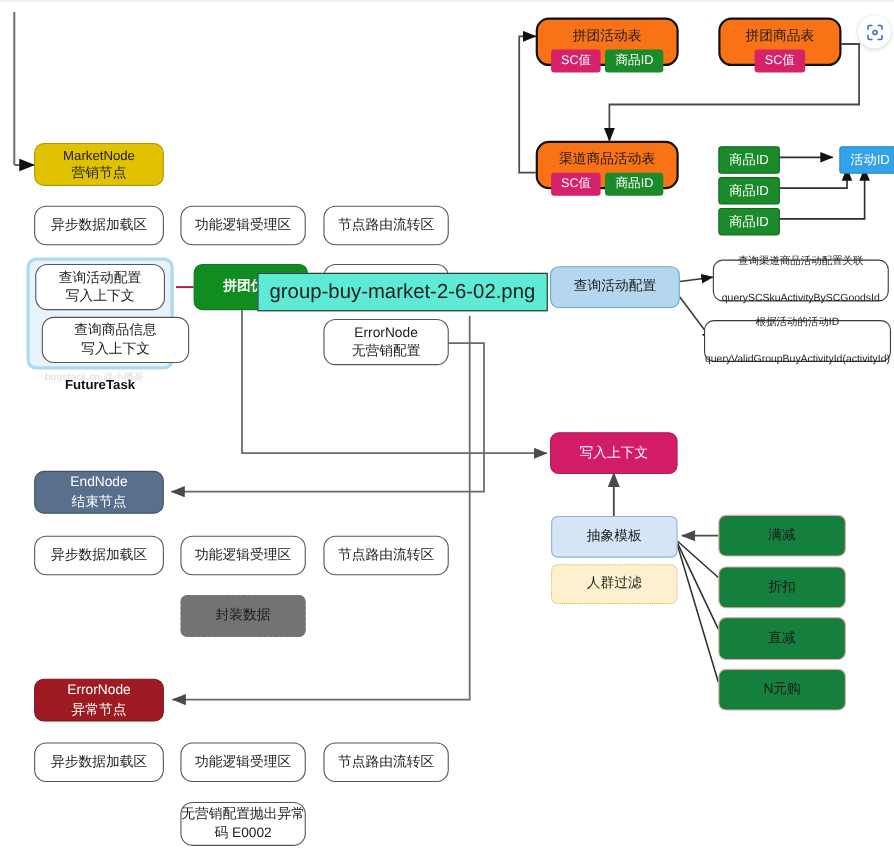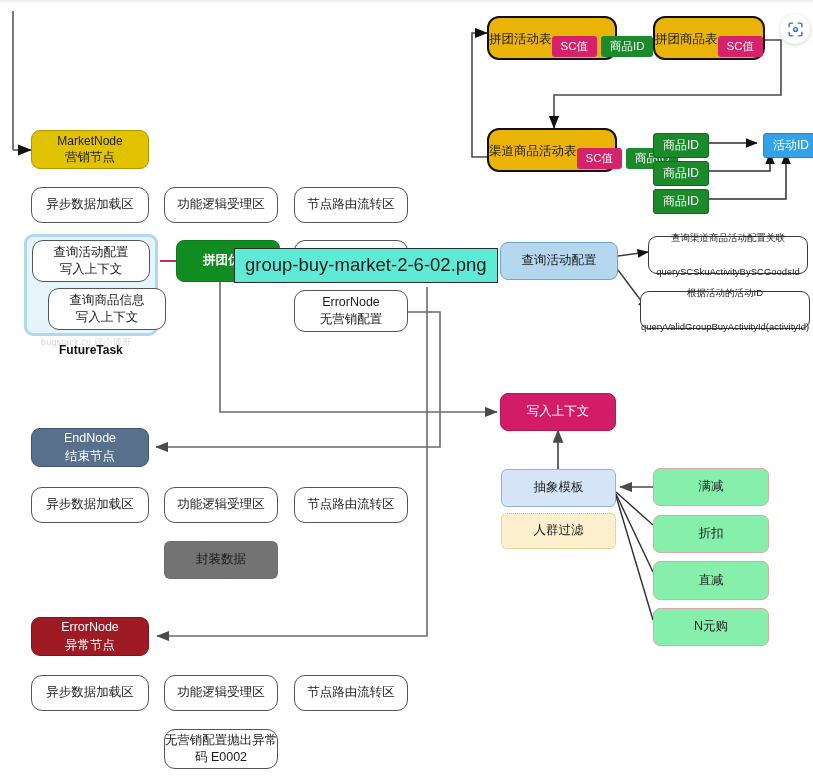--- a/index.html
+++ b/index.html
@@ -100,46 +100,45 @@
     border-radius: 6px;
   }
   .n-pink {
     background: #d31c68;
     border: 1.2px solid #b51758;
     color: #ffffff;
     border-radius: 8px;
     font-weight: 500;
   }
   .n-rose {
-    background: #86efac;
+    background: #15803d;
     border: 1.1px solid #e0a8a8;
     color: #1b1b1b;
     border-radius: 7px;
   }
   .n-api {
     border: 1.2px solid #3a3a3a;
     border-radius: 9px;
     font-size: 9.5px;
     line-height: 1.45;
     padding: 2px 3px;
   }
   .n-api .l1 { font-size: 9.5px; }
   .n-api .l2 { font-size: 9.5px; margin-top: 20px; }
 
   
   .tbl {
     position: absolute;
     border: 2.4px solid #111;
     border-radius: 12px;
-    background: #eab308;
+    background: #f97316;
     display: flex;
-    flex-direction: row;
+    flex-direction: column;
     align-items: center;
     padding-top: 6px;
-    justify-content: space-between;
   }
   .tbl .tname {
     font-size: 12.5px;
     color: #1b1b1b;
     margin-bottom: 4px;
     white-space: nowrap;
   }
   .tbl .chips {
     display: flex;
     gap: 4px;
@@ -305,21 +304,21 @@
   </div>
   <div class="node n-plain" style="left:294px; top:187px; width:114px; height:36px;">
     <span class="l1">节点路由流转区</span>
   </div>
 
   <div class="futuretask-frame" style="left:24px; top:234px; width:134px; height:102px;"></div>
   <div class="node n-plain" style="left:32px; top:240px; width:118px; height:42px;">
     <span class="l1">查询活动配置</span>
     <span class="l2">写入上下文</span>
   </div>
-  <div class="node n-plain" style="left:48px; top:288px; width:118px; height:42px;">
+  <div class="node n-plain" style="left:38px; top:288px; width:134px; height:42px;">
     <span class="l1">查询商品信息</span>
     <span class="l2">写入上下文</span>
   </div>
   <div class="watermark" style="left:41px; top:336px;">bugstack.cn @小傅哥</div>
   <div class="caption" style="left:59px; top:343px;">FutureTask</div>
 
   <div class="node n-green" style="left:176px; top:240px; width:104px; height:42px;">
     <span class="l1">拼团优惠</span>
   </div>
 

